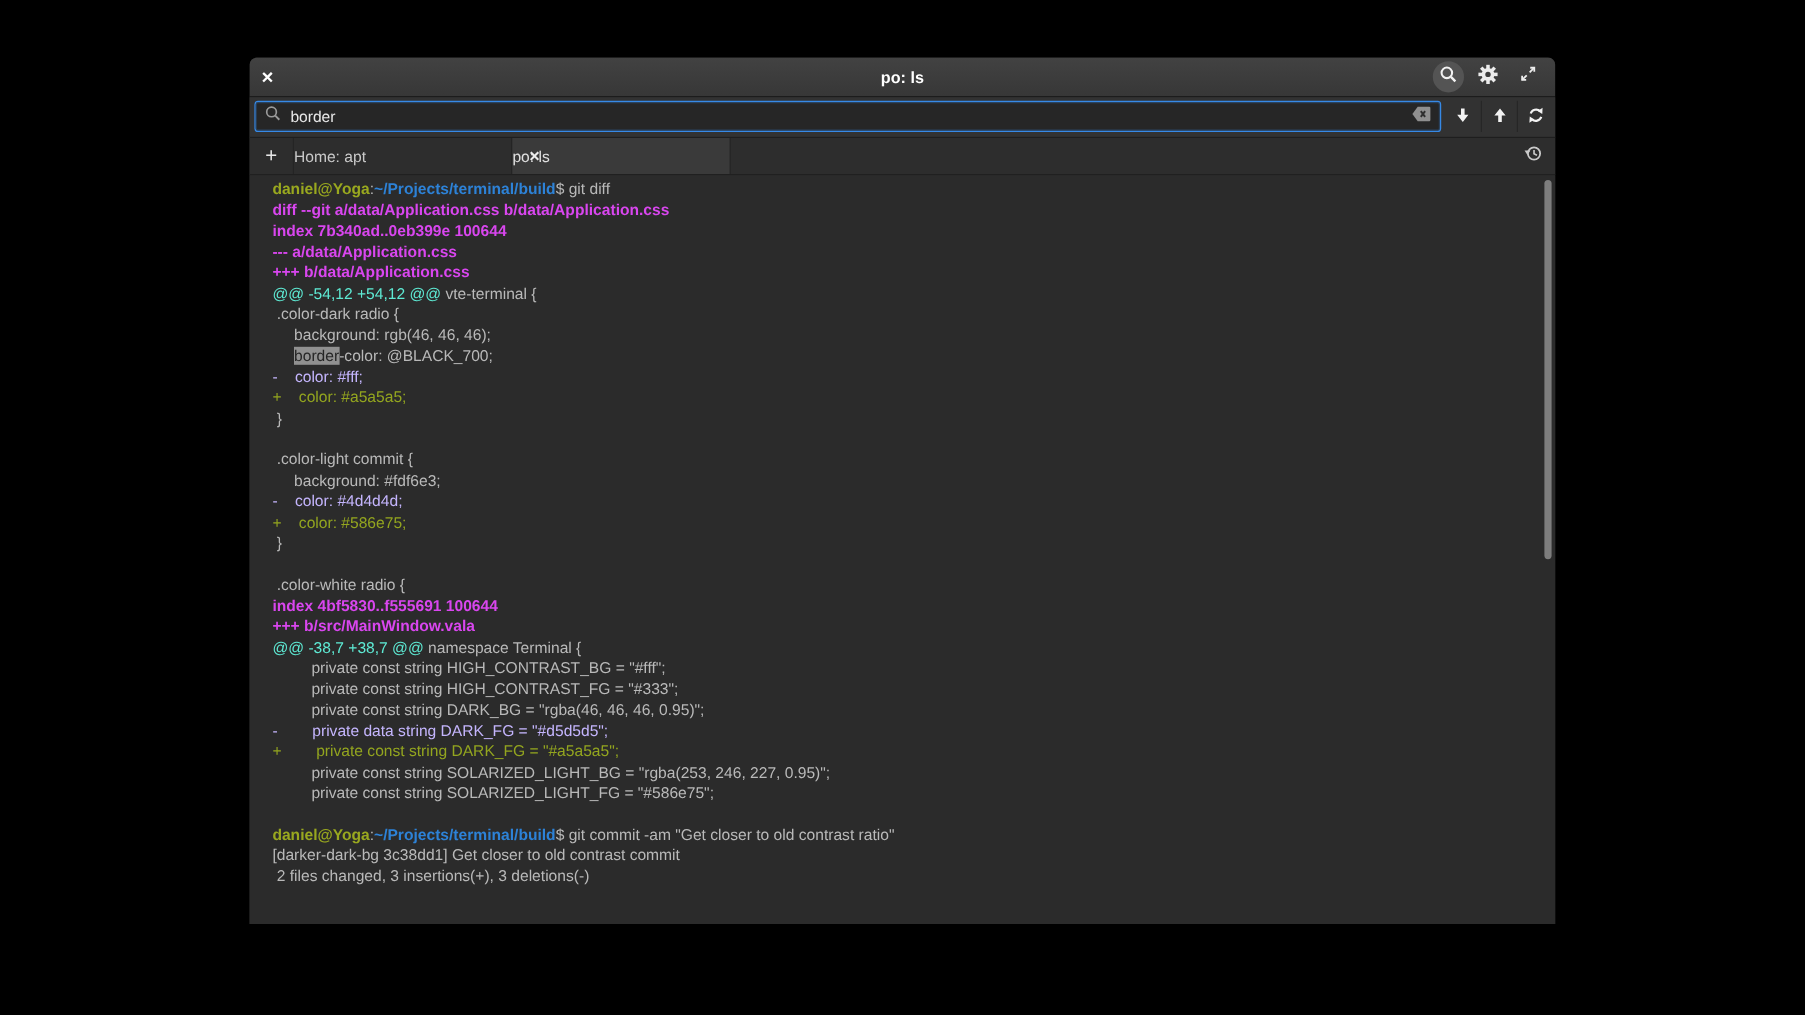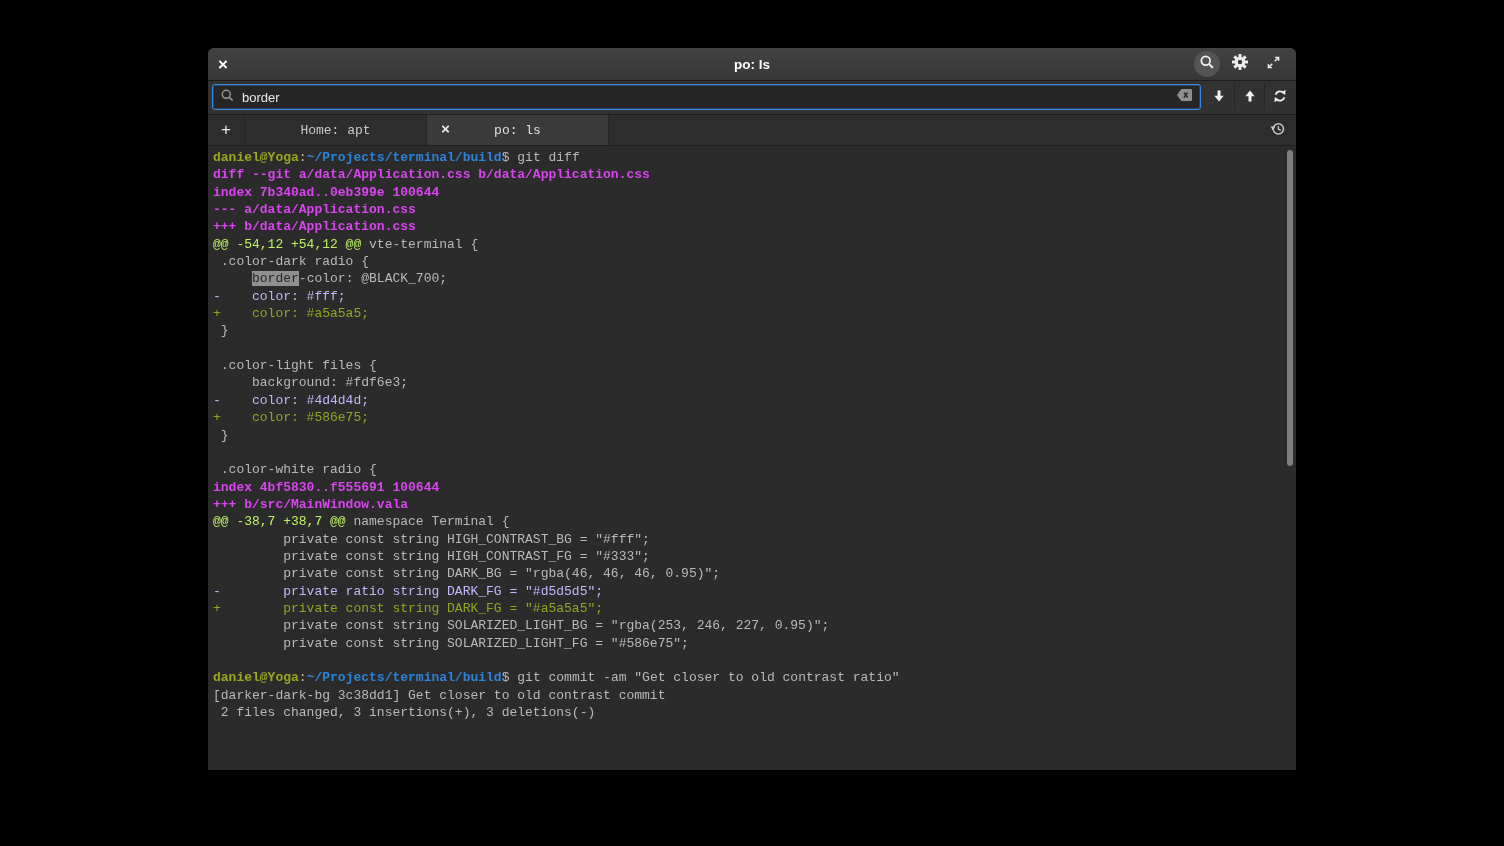--- a/index.html
+++ b/index.html
@@ -33,40 +33,40 @@
   .search-nav { display:flex; align-items:stretch; margin-left:3px; }
   .snav-btn { width:30px; background:transparent; border:none; display:flex;
               align-items:center; justify-content:center; border-left:1px solid #262626; }
   .snav-btn:first-child { border-left:none; }
 
   
   .tabbar { height:31px; flex:0 0 31px; background:#2d2d2d; display:flex;
             align-items:stretch; border-bottom:1px solid #202020; }
   .newtab-btn { width:37px; display:flex; align-items:center; justify-content:center;
                 color:#e8e8e8; font-size:17px; border-right:1px solid #242424; }
-  .tab { width:182px; display:flex; align-items:center; justify-content:center;
-         position:relative; color:#c9c9c9; font-size:13px; border-right:1px solid #242424;font-family:Liberation Mono, monospace; }
+  .tab { width:182px; display:flex; align-items:center; justify-content:flex-start;
+         position:relative; color:#c9c9c9; font-size:13px; border-right:1px solid #242424; }
   .tab.active { background:#3a3a3a; color:#e0e0e0; }
   .tab-close { position:absolute; left:14px; color:#ececec; font-weight:bold;
                font-size:15px; line-height:1; }
   .tabbar-spacer { flex:1; }
   .history-btn { width:38px; display:flex; align-items:center; justify-content:center; }
 
   
   .terminal { flex:1; position:relative; background:#2b2b2b; overflow:hidden;
               padding:3px 0 0 5px; border-radius:0; }
   .tline { height:17.35px; line-height:17.35px; white-space:pre;
-           font-family:Liberation Mono, monospace; font-size:13px; }
+           font-family:Liberation Sans, sans-serif; font-size:13px;margin-left:14px; }
   .tp    { color:#b9b9b9; }
   .tbold { color:#d946ef; font-weight:bold; }
   .tg    { color:#99a81f; font-weight:bold; }
   .tb    { color:#2d82d7; font-weight:bold; }
   .tred  { color:#c4b5fd; }
   .tgreen{ color:#93a51f; }
-  .tcyan { color:#bef264; }
+  .tcyan { color:#5eead4; }
   .thl   { background:#909090; color:#262626; }
   .scroll-thumb { position:absolute; right:3px; top:4px; width:6px; height:316px;
                   background:#7d7d7d; border-radius:3px; }
 </style>
 </head>
 <body>
 
 <div class="window">
 
   <div class="titlebar">
@@ -175,39 +175,40 @@
 
   <div class="terminal">
     <div id="term">
         <div class="tline"><span class="tg">daniel@Yoga</span><span class="tp">:</span><span class="tb">~/Projects/terminal/build</span><span class="tp">$ git diff</span></div>
         <div class="tline"><span class="tbold">diff --git a/data/Application.css b/data/Application.css</span></div>
         <div class="tline"><span class="tbold">index 7b340ad..0eb399e 100644</span></div>
         <div class="tline"><span class="tbold">--- a/data/Application.css</span></div>
         <div class="tline"><span class="tbold">+++ b/data/Application.css</span></div>
         <div class="tline"><span class="tcyan">@@ -54,12 +54,12 @@</span><span class="tp"> vte-terminal {</span></div>
         <div class="tline"><span class="tp"> .color-dark radio {</span></div>
+        <div class="tline"><span class="tp">     background: rgb(46, 46, 46);</span></div>
         <div class="tline"><span class="tp">     </span><span class="thl">border</span><span class="tp">-color: @BLACK_700;</span></div>
         <div class="tline"><span class="tred">-    color: #fff;</span></div>
         <div class="tline"><span class="tgreen">+    color: #a5a5a5;</span></div>
         <div class="tline"><span class="tp"> }</span></div>
         <div class="tline"></div>
-        <div class="tline"><span class="tp"> .color-light files {</span></div>
+        <div class="tline"><span class="tp"> .color-light commit {</span></div>
         <div class="tline"><span class="tp">     background: #fdf6e3;</span></div>
         <div class="tline"><span class="tred">-    color: #4d4d4d;</span></div>
         <div class="tline"><span class="tgreen">+    color: #586e75;</span></div>
         <div class="tline"><span class="tp"> }</span></div>
         <div class="tline"></div>
         <div class="tline"><span class="tp"> .color-white radio {</span></div>
         <div class="tline"><span class="tbold">index 4bf5830..f555691 100644</span></div>
         <div class="tline"><span class="tbold">+++ b/src/MainWindow.vala</span></div>
         <div class="tline"><span class="tcyan">@@ -38,7 +38,7 @@</span><span class="tp"> namespace Terminal {</span></div>
         <div class="tline"><span class="tp">         private const string HIGH_CONTRAST_BG = "#fff";</span></div>
         <div class="tline"><span class="tp">         private const string HIGH_CONTRAST_FG = "#333";</span></div>
         <div class="tline"><span class="tp">         private const string DARK_BG = "rgba(46, 46, 46, 0.95)";</span></div>
-        <div class="tline"><span class="tred">-        private ratio string DARK_FG = "#d5d5d5";</span></div>
+        <div class="tline"><span class="tred">-        private data string DARK_FG = "#d5d5d5";</span></div>
         <div class="tline"><span class="tgreen">+        private const string DARK_FG = "#a5a5a5";</span></div>
         <div class="tline"><span class="tp">         private const string SOLARIZED_LIGHT_BG = "rgba(253, 246, 227, 0.95)";</span></div>
         <div class="tline"><span class="tp">         private const string SOLARIZED_LIGHT_FG = "#586e75";</span></div>
         <div class="tline"></div>
         <div class="tline"><span class="tg">daniel@Yoga</span><span class="tp">:</span><span class="tb">~/Projects/terminal/build</span><span class="tp">$ git commit -am "Get closer to old contrast ratio"</span></div>
         <div class="tline"><span class="tp">[darker-dark-bg 3c38dd1] Get closer to old contrast commit</span></div>
         <div class="tline"><span class="tp"> 2 files changed, 3 insertions(+), 3 deletions(-)</span></div>
       </div>
     <div class="scroll-thumb"></div>
   </div>

